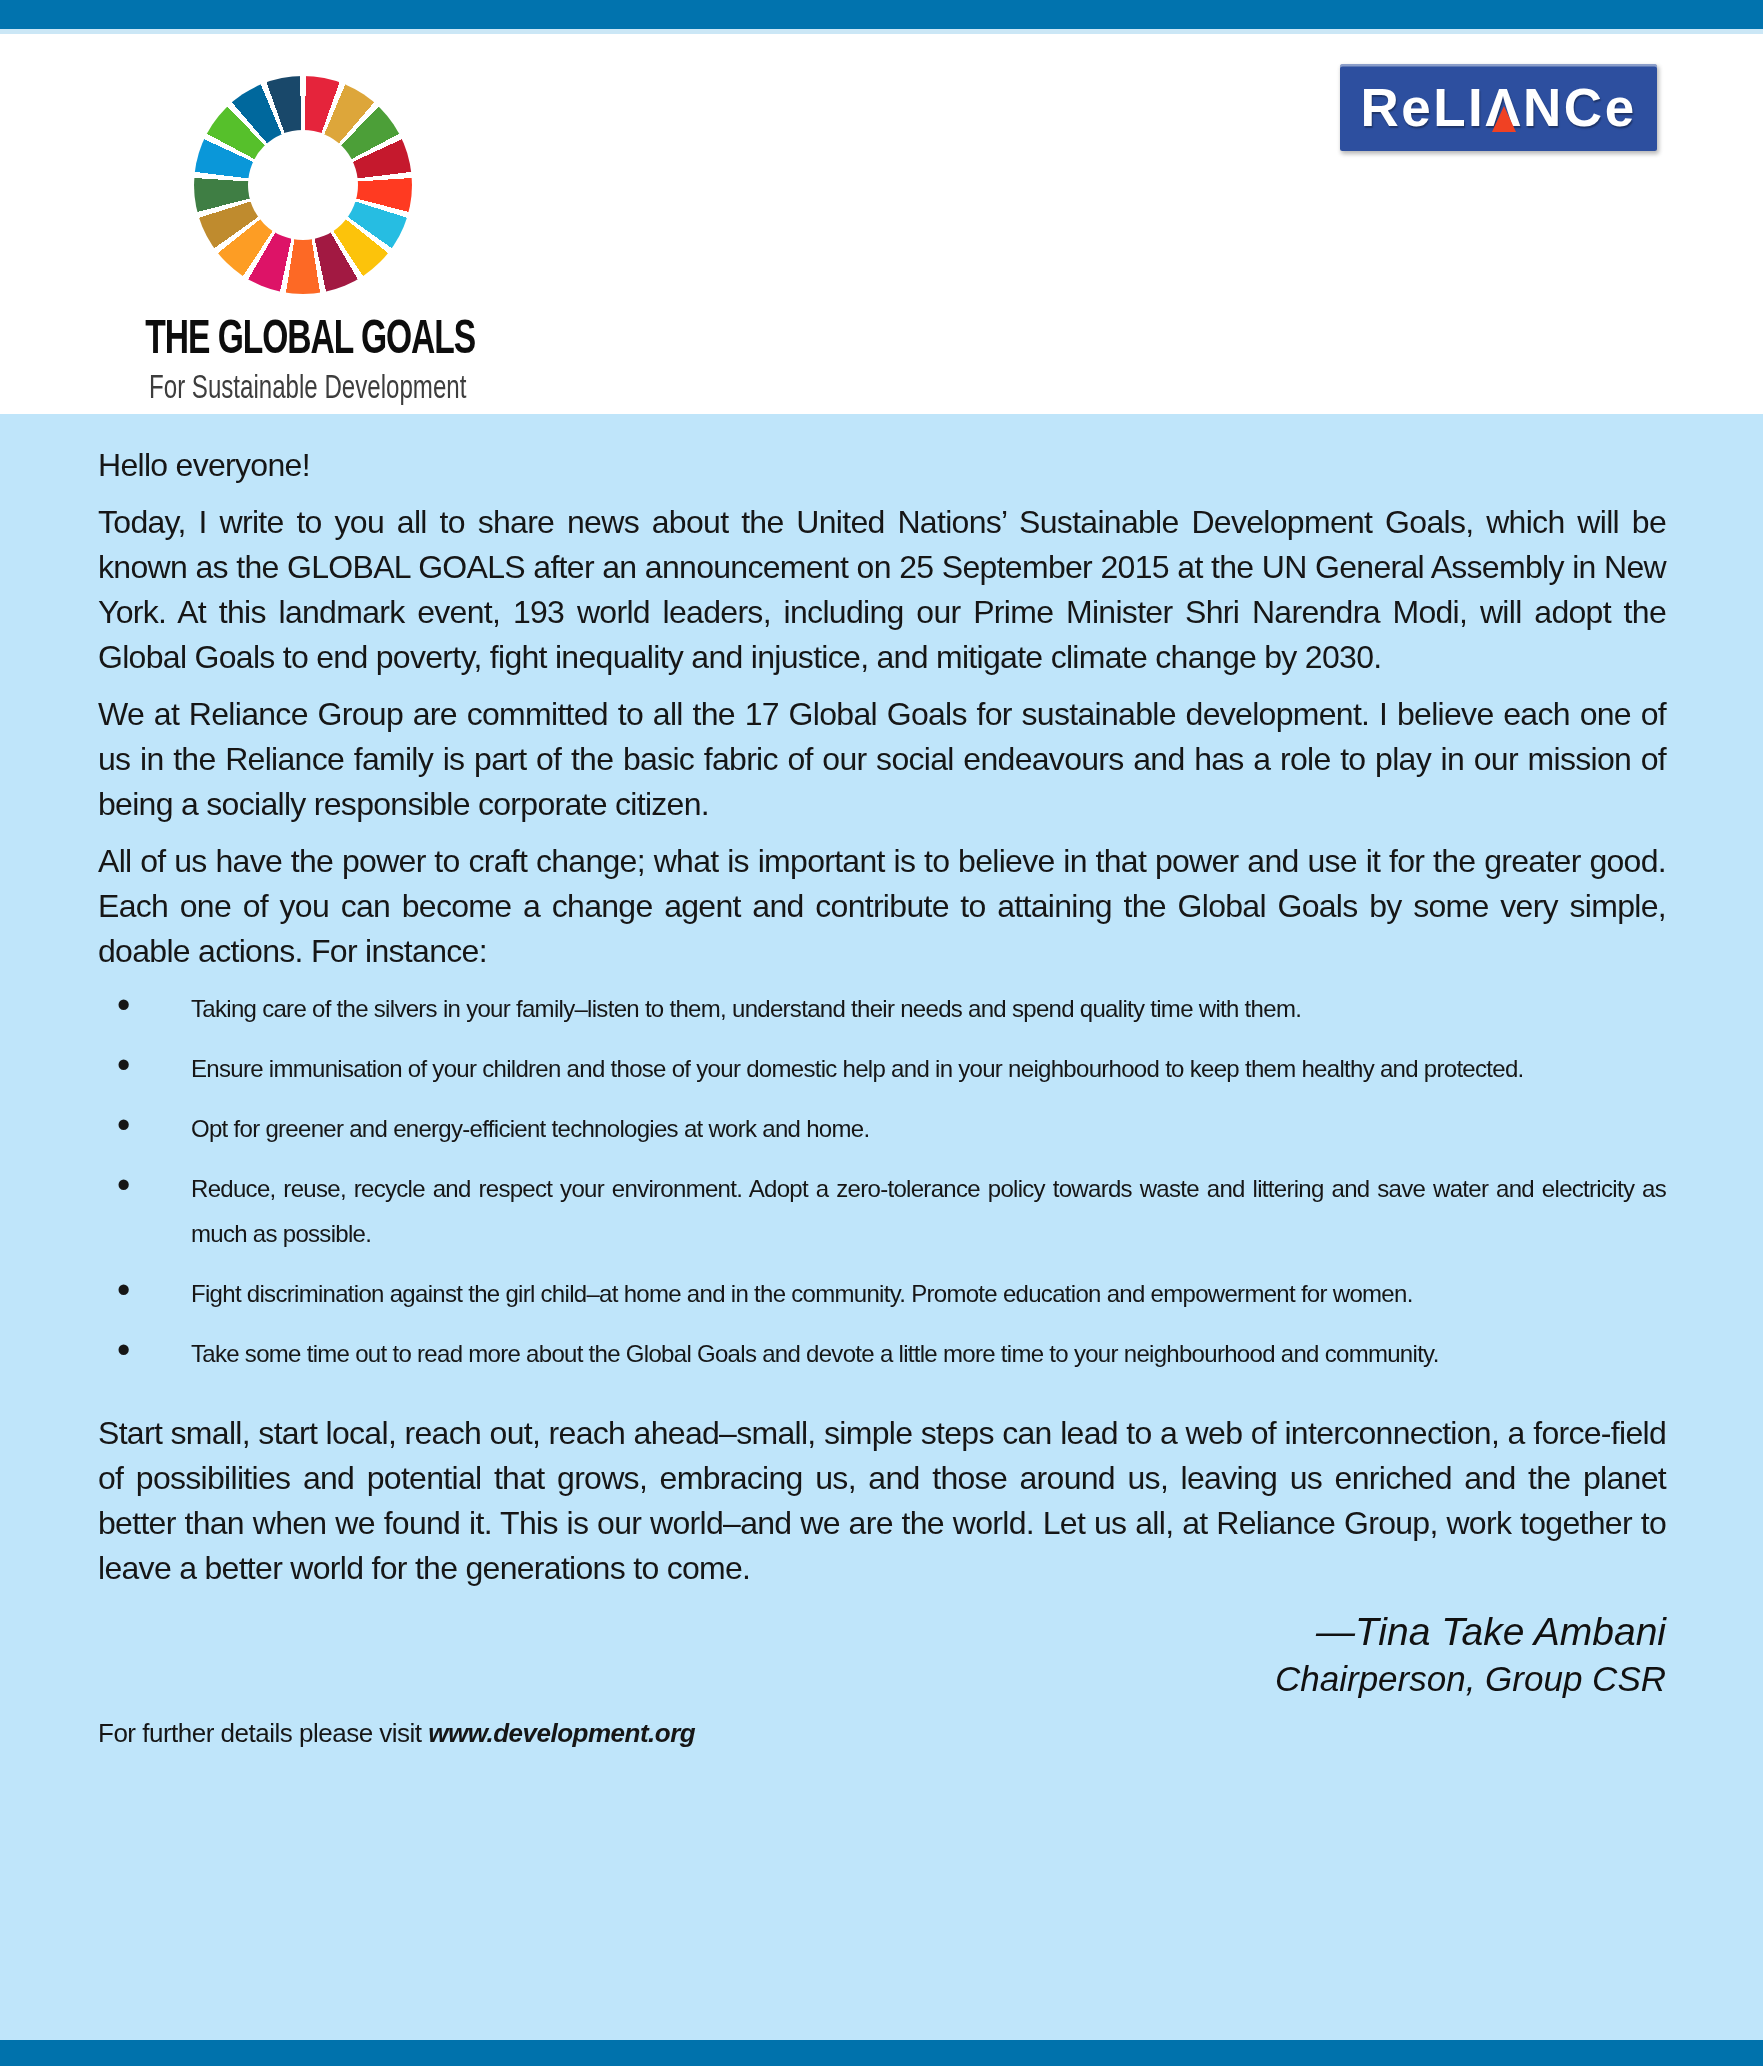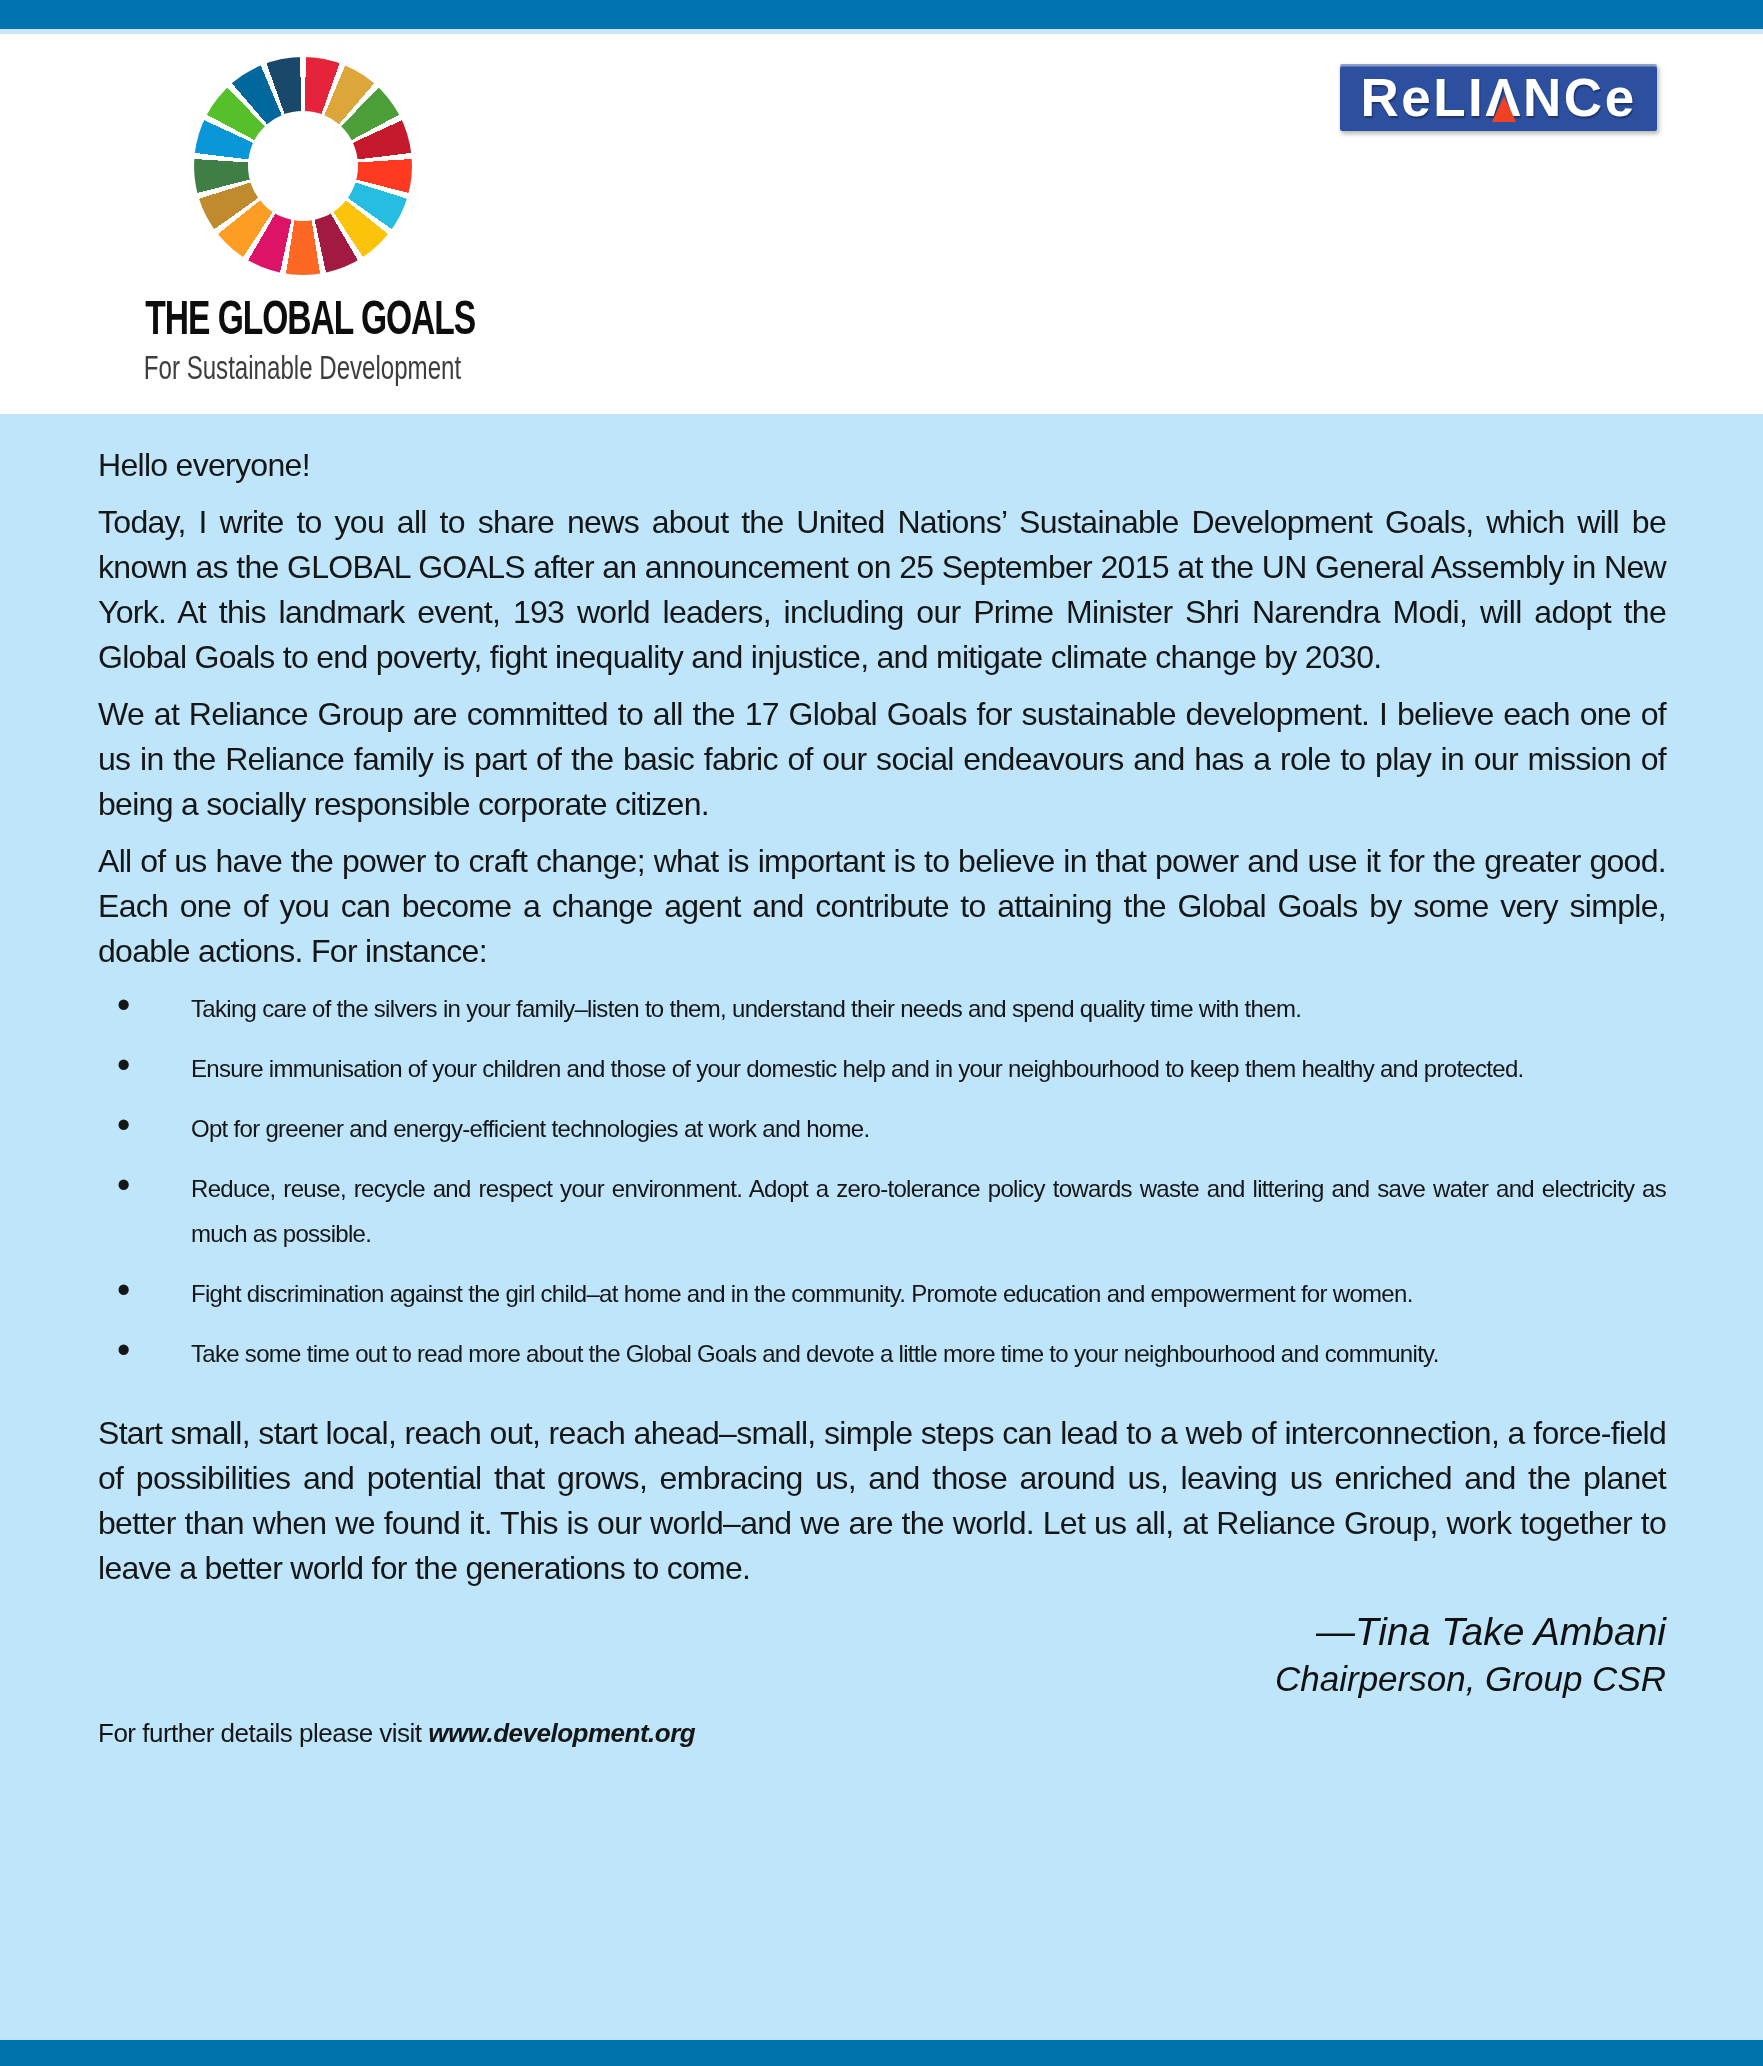--- a/index.html
+++ b/index.html
@@ -13,21 +13,21 @@
   }
 
   
   .top-bar    { height: 29px;  background: #0173ae; }
   .top-accent { height: 5px;  background: #cbe7f6; }
   .bottom-bar { position: absolute; left: 0; right: 0; bottom: 0; height: 26px; background: #0072ac; }
 
   
   .header { position: relative; height: 380px; background: #ffffff; }
 
-  .gg-logo { position: absolute; left: 78px; top: 23px; width: 449px; text-align: center; }
+  .gg-logo { position: absolute; left: 78px; top: 42px; width: 449px; text-align: right; }
 
   .sdg-ring {
     position: relative;
     width: 218px; height: 218px;
     margin: 0 auto;
     border-radius: 50%;
   }
   .sdg-ring-hole {
     position: absolute; left: 50%; top: 50%;
     width: 110px; height: 110px;
@@ -45,21 +45,21 @@
   .gg-subtitle {
     margin-top: 6px;
     font-size: 33px; line-height: 37px;
     color: #3d3d3d; white-space: nowrap;
     transform: scaleX(0.73); transform-origin: 50% 50%;
   }
 
   
   .reliance-logo {
     position: absolute; right: 107px; top: 30px;
-    width: 317px; height: 67px;
+    width: 317px; height: 87px;
     background: #2d4f9f;
     border-radius: 2.5px;
     box-shadow: 1.5px 2.5px 4.5px rgba(0,0,0,0.28), inset 0 2.5px 0 rgba(255,255,255,0.45);
     display: flex; align-items: center; justify-content: center;
   }
   .reliance-wordmark {
     display: flex; align-items: baseline;
     color: #ffffff; font-weight: bold;
     font-size: 53px; line-height: 1;
     letter-spacing: 2.5px;

